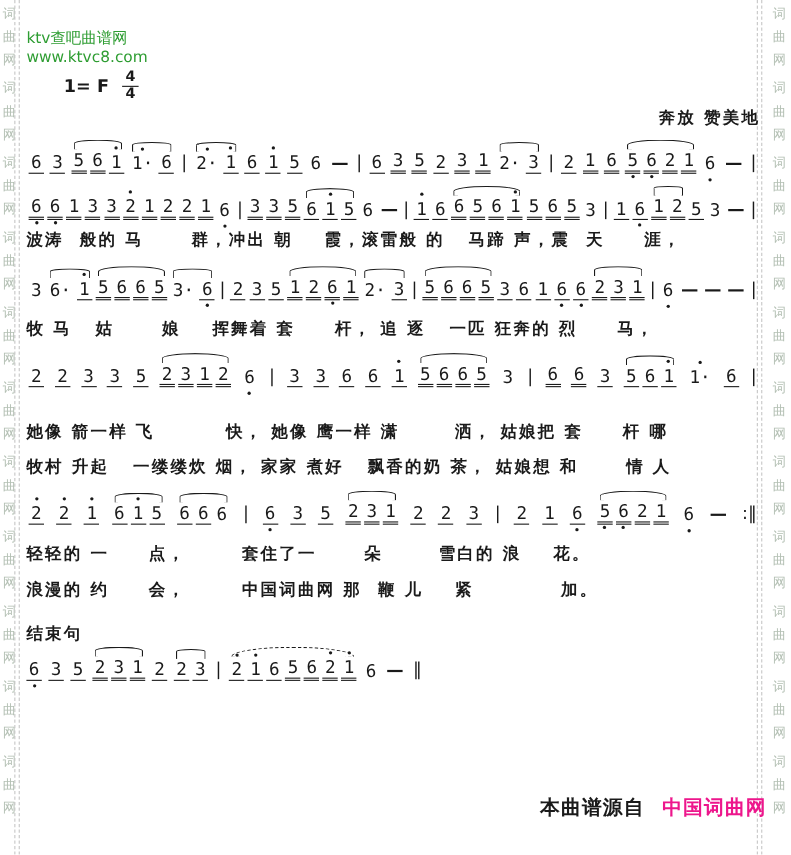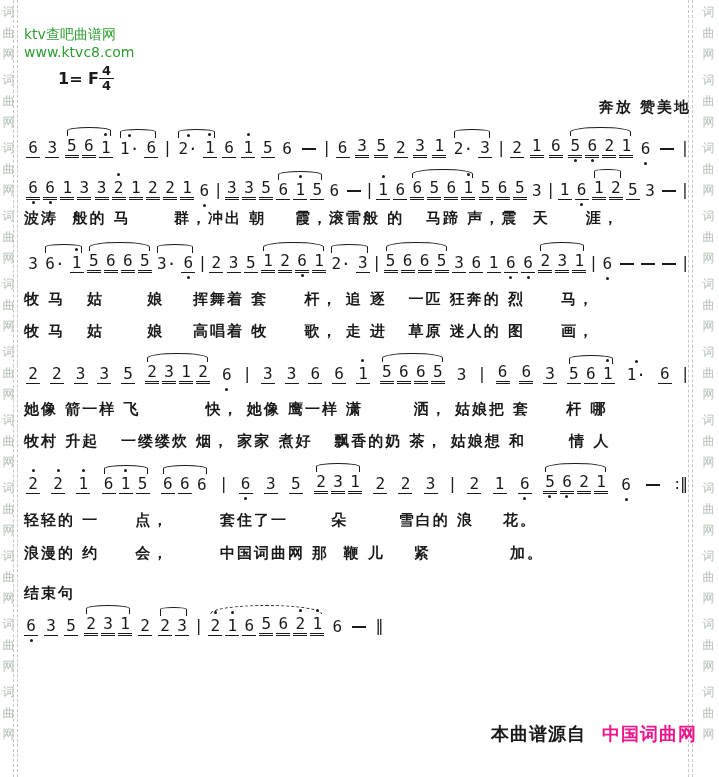--- a/index.html
+++ b/index.html
@@ -17,21 +17,21 @@
   .wm-left{left:1px;}
   .wm-right{right:3px;}
   .wm-grp{display:flex;flex-direction:column;margin-bottom:5px;}
   .vdash{position:absolute;top:0;bottom:0;width:0;border-left:1px dashed #c6c6c6;}
   .vd1{left:13px;}.vd2{left:17px;}.vd3{left:688px;}.vd4{left:692px;}
   
   .content{position:absolute;left:24px;right:28px;top:0;}
   .header{display:flex;justify-content:space-between;margin-top:26px;font-size:14px;flex-direction:column;}
   .header a{color:var(--green);text-decoration:none;cursor:pointer;}
   .title{text-align:center;font-size:25px;font-weight:700;letter-spacing:9px;margin-top:12px;height:32px;}
-  .keyrow{display:flex;align-items:center;gap:0;margin-left:34px;margin-top:2px;
+  .keyrow{display:flex;align-items:center;gap:12px;margin-left:34px;margin-top:2px;
           font-size:16px;font-weight:700;height:32px;}
   .ts{display:inline-flex;flex-direction:column;align-items:center;line-height:1.05;font-size:13px;}
   .ts i{font-style:normal;font-weight:700;padding:0 3px;}
   .ts .ts-top{border-bottom:1.5px solid var(--ink);}
   .tempo{margin-left:44px;margin-top:4px;font-weight:700;font-size:15px;letter-spacing:2px;height:20px;text-align:right;}
   
   .mline{display:flex;align-items:flex-end;justify-content:space-between;height:26px;margin:0 2px;position:relative;}
   .mline.compact{justify-content:flex-start;gap:6px;flex:0 0 auto;margin:0;}
   .note{position:relative;display:inline-block;min-width:10px;text-align:center;
         font-family:"DejaVu Sans Mono",monospace;font-size:16px;line-height:19px;padding:0 2px;}
@@ -48,21 +48,21 @@
             border-radius:100px 100px 0 0 / 16px 16px 0 0;}
   .tie.dashed>.arc{border-style:dashed;border-bottom:none;}
   
   .lyric{white-space:pre;font-weight:700;font-size:15px;letter-spacing:2px;height:21px;line-height:21px;}
   
   .mt-m1{margin-top:14px;} .mt-m2{margin-top:16px;}
   .mt-l1{margin-top:8px;}  .mt-l2{margin-top:8px;}
   .mt-m3{margin-top:18px;}
   .mt-l3{margin-top:16px;} .mt-l4{margin-top:11px;}
   .mt-m4{margin-top:16px;}
-  .mt-l5{margin-top:15px;} .mt-l6{margin-top:11px;}
+  .mt-l5{margin-top:30px;} .mt-l6{margin-top:11px;}
   .mt-m5{margin-top:16px;}
   .mt-l7{margin-top:16px;} .mt-l8{margin-top:12px;}
   .end-label{margin-top:20px;font-weight:700;font-size:15px;letter-spacing:2px;height:20px;}
   .ending-row{display:flex;align-items:flex-end;margin-top:6px;height:26px;}
   .credit{margin-left:30px;font-weight:700;font-size:15px;letter-spacing:2px;line-height:20px;}
   .mt-l9{margin-top:12px;}
   
   .footer{position:absolute;right:22px;top:722px;display:flex;gap:16px;
           font-size:18px;font-weight:700;letter-spacing:1px;justify-content:center;}
   .footer .site{color:var(--magenta);cursor:pointer;text-decoration:none;}
@@ -367,21 +367,20 @@
           <span class="note u2">1</span>
         </span>
         <span class="barline">|</span>
         <span class="note">6<i class="oct lo"></i></span>
         <span class="dashnote"></span>
         <span class="dashnote"></span>
         <span class="dashnote"></span>
         <span class="barline">|</span>
       </div>
     <div class="lyric mt-l3">牧 马   姑      娘    挥舞着 套     杆， 追 逐   一匹 狂奔的 烈     马，</div>
-    <div class="lyric mt-l4">牧 马   姑      娘    高唱着 牧     歌， 走 进   草原 迷人的 图     画，</div>
 
     <div class="mline mt-m4">
         <span class="note u1">2</span>
         <span class="note u1">2</span>
         <span class="note u1">3</span>
         <span class="note u1">3</span>
         <span class="note u1">5</span>
         <span class="tie">
           <span class="arc"></span>
           <span class="note u2">2</span>

